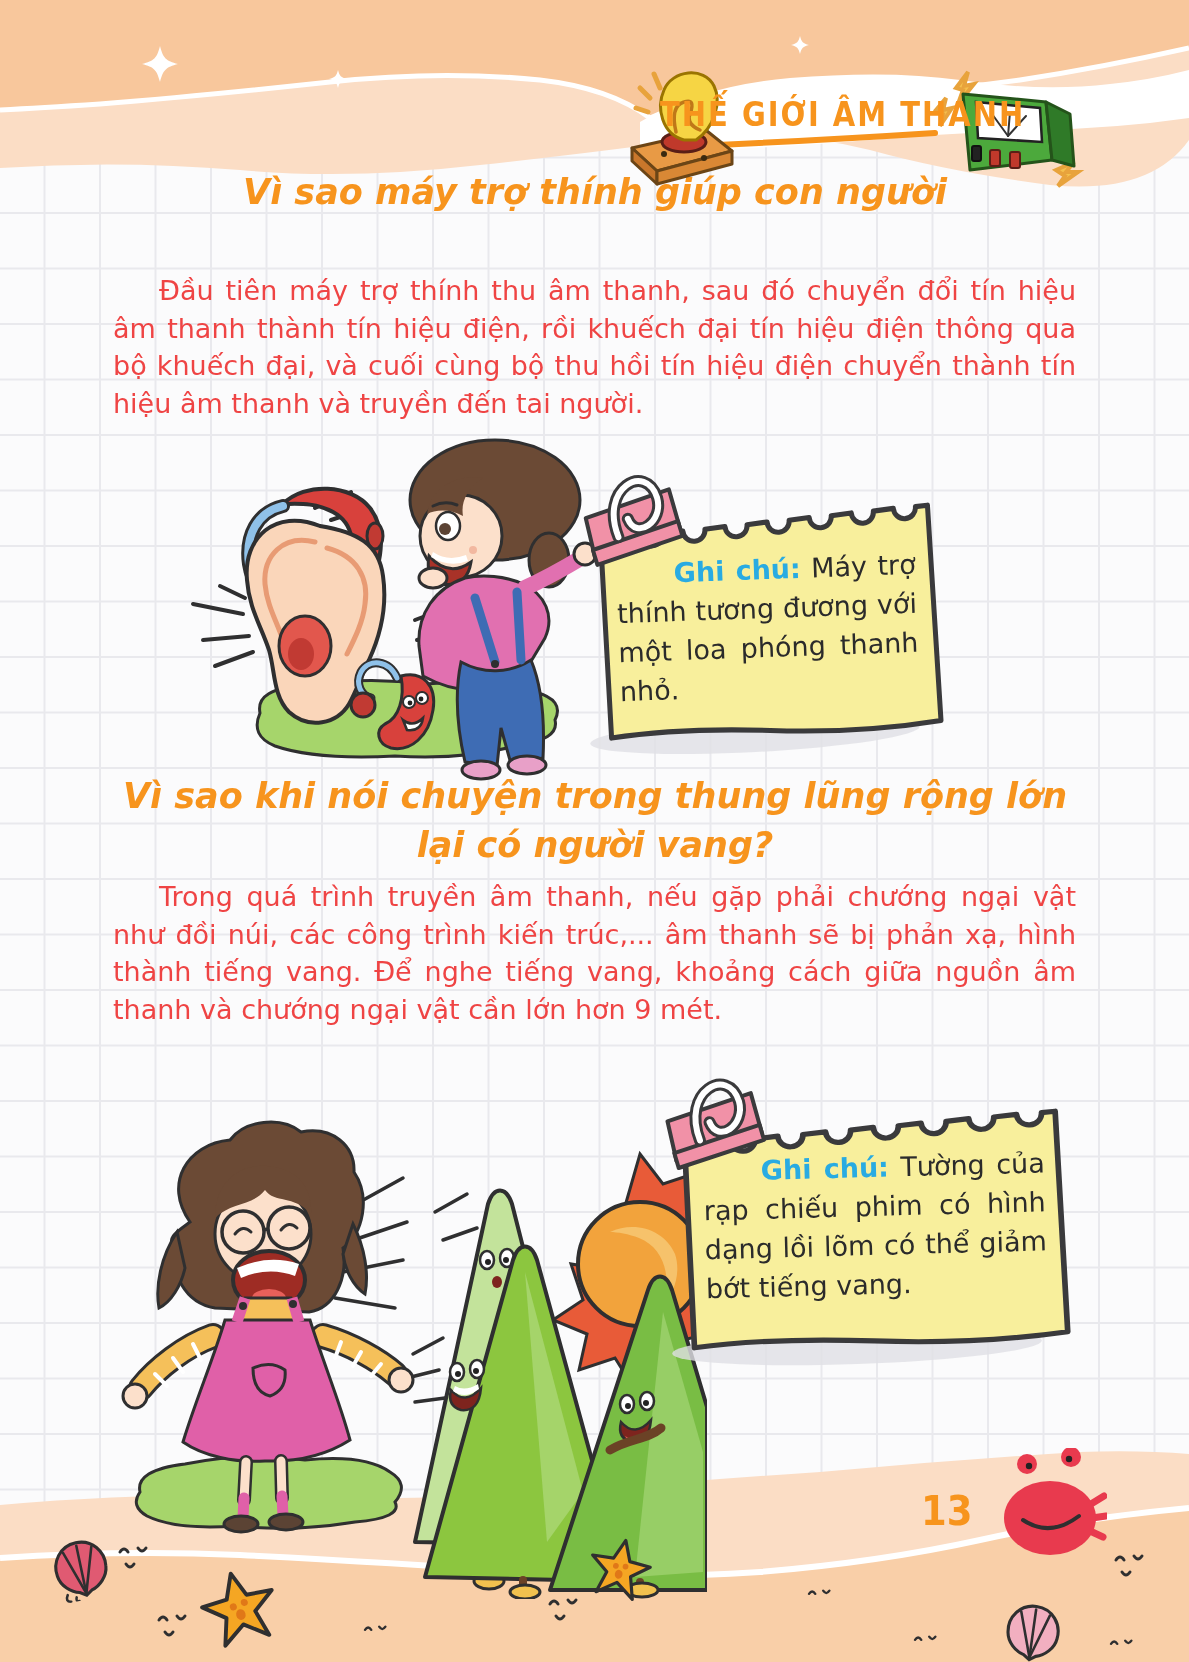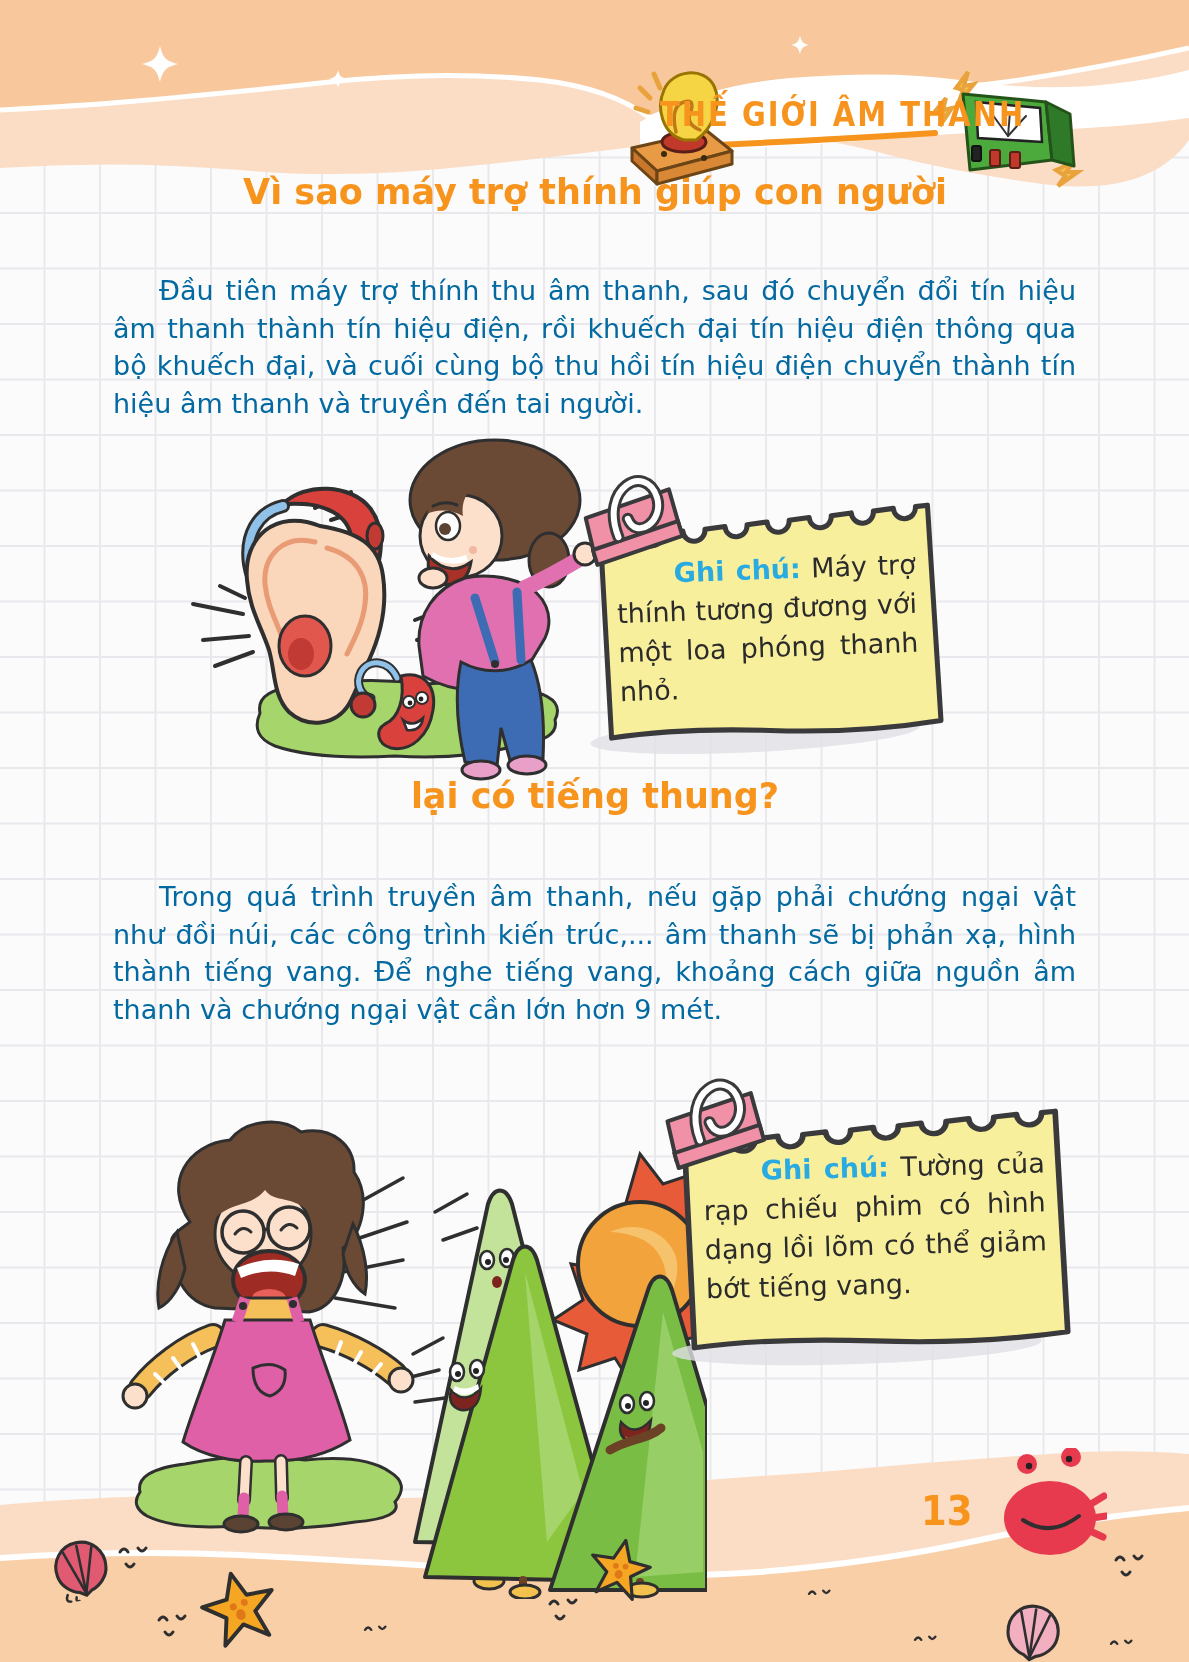--- a/index.html
+++ b/index.html
@@ -26,26 +26,27 @@
     white-space:nowrap;
   }
   .icon-bulb{ left:612px; top:56px; z-index:3; }
   .icon-meter{ left:928px; top:70px; z-index:3; }
 
   
   .q-title{
     left:95px; width:1000px; z-index:2;
     color:#F7941D; font-weight:bold; font-size:35px; line-height:49px;
     text-align:center;
+    font-style:italic;
   }
   .q1{ top:168px; }
   .q2{ top:772px; }
   .para{
     left:113px; width:963px; z-index:2;
-    color:#0369a1; font-size:27px; line-height:37.5px;
+    color:#ef4444; font-size:27px; line-height:37.5px;
     text-align:justify; text-indent:46px;
   }
   .p1{ top:272px; }
   .p2{ top:878px; }
 
   
   .note{ z-index:4; }
   .note-1{ left:585px; top:460px; width:362px; height:295px; transform:rotate(-2deg); }
   .note-2{ left:666px; top:1064px; width:410px; height:302px; transform:rotate(-1.5deg); }
   .note-shadow{ background:#E0E0E5; border-radius:50%; z-index:3; opacity:.8; }
@@ -200,21 +201,22 @@
     <polygon points="14,90 100,64 104,79 18,105" fill="#F191A7" stroke="#3A3A3C" stroke-width="4" stroke-linejoin="round"></polygon>
     <path d="M40,78 C22,28 70,4 80,40 C86,64 58,82 50,60" fill="none" stroke="#3A3A3C" stroke-width="12" stroke-linecap="round"></path>
     <path d="M40,78 C22,28 70,4 80,40 C86,64 58,82 50,60" fill="none" stroke="#FFFFFF" stroke-width="6" stroke-linecap="round"></path>
   </svg>
   <p class="note-text">
     <span class="note-label">Ghi chú:</span><span> Máy trợ thính tương đương với một loa phóng thanh nhỏ.</span>
   </p>
 </div>
 
 <div class="abs q-title q2">
-  <span style="display:block">lại có tiếng thung?</span>
+  <span style="display:block">Vì sao khi nói chuyện trong thung lũng rộng lớn</span>
+  <span style="display:block">lại có người vang?</span>
 </div>
 <p class="abs para p2">Trong quá trình truyền âm thanh, nếu gặp phải chướng ngại vật như đồi núi, các công trình kiến trúc,... âm thanh sẽ bị phản xạ, hình thành tiếng vang. Để nghe tiếng vang, khoảng cách giữa nguồn âm thanh và chướng ngại vật cần lớn hơn 9 mét.</p>
 
 <svg class="abs illus-2" width="612" height="527" viewBox="0 0 612 527">
   <g>
     <path fill="#E85B38" stroke="#2F2F30" stroke-width="3" d="M545,82 L568,112 L604,100 L598,138 L612,150 L612,262 L588,268 L596,300 L560,288 L540,318 L520,286 L484,298 L492,262 L458,248 L488,228 L476,192 L512,198 L522,162 L545,82 Z"></path>
     <circle cx="545" cy="192" r="62" fill="#F2A33C" stroke="#2F2F30" stroke-width="4"></circle>
     <path d="M515,160 C540,148 570,158 580,182 C586,200 580,222 566,234 C578,208 570,176 544,166 C534,162 522,160 515,160 Z" fill="#F6C26B"></path>
   </g>
   <g>

